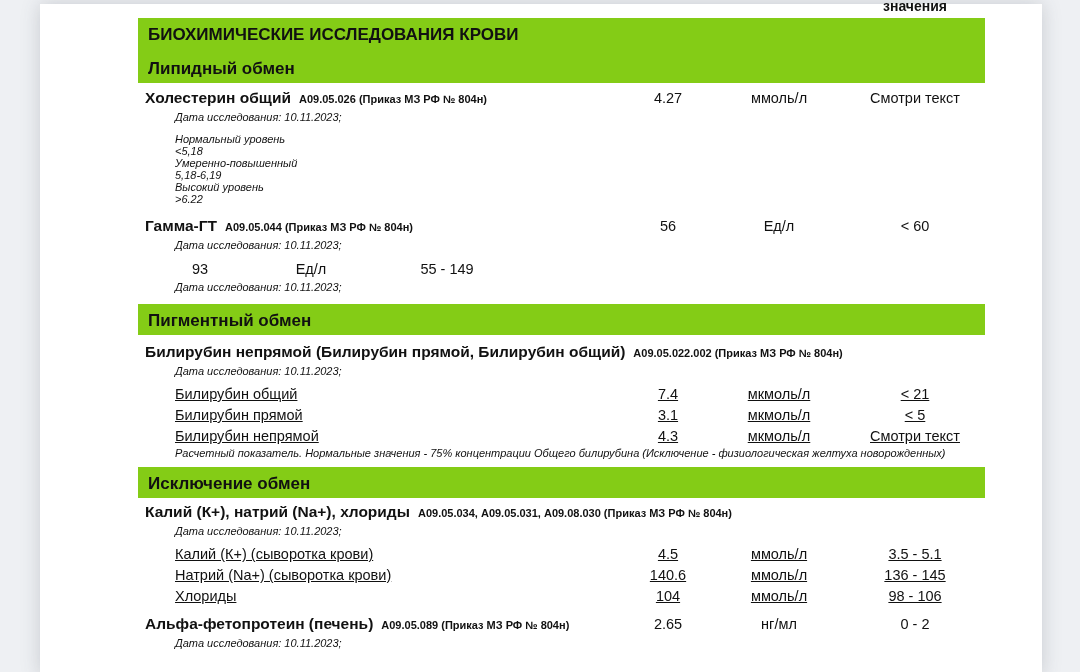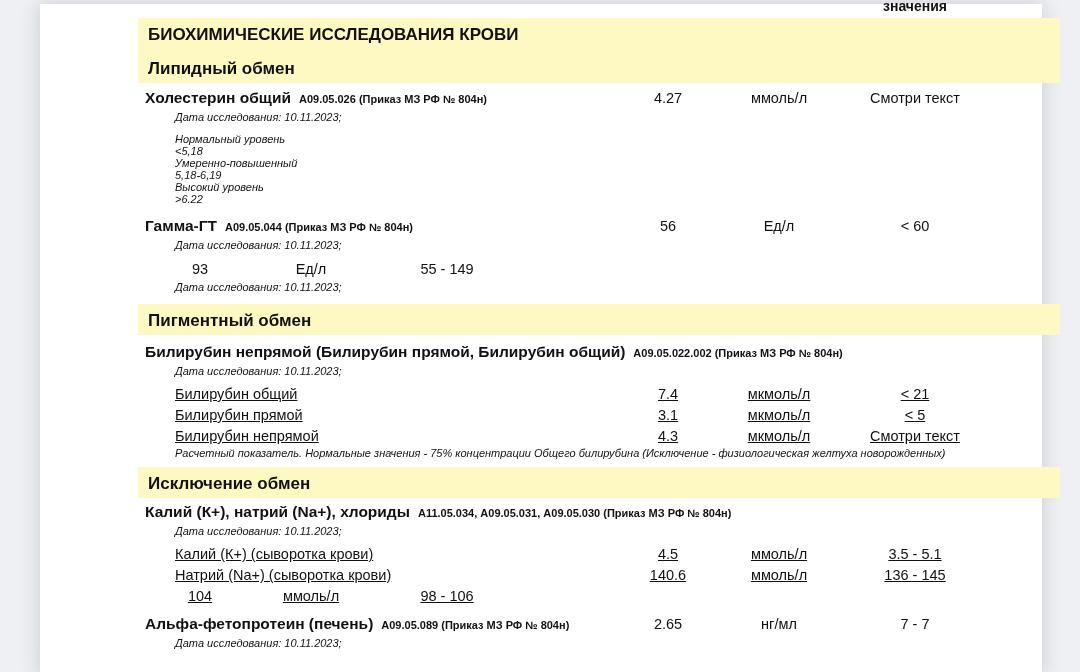--- a/index.html
+++ b/index.html
@@ -13,21 +13,21 @@
     position:absolute;left:40px;top:4px;width:1002px;height:672px;
     background:#ffffff;
     box-shadow:0 0 18px rgba(70,75,85,.22);
   }
   .content{position:absolute;left:105px;top:0;width:850px;}
   .values-header{
     position:absolute;left:690px;top:-7px;width:160px;text-align:center;
     font-weight:bold;font-size:14px;line-height:18px;white-space:nowrap;
   }
   .band{
-    background:#fef9c3;margin-left:-7px;width:922px;box-sizing:border-box;
+    background:#84cc16;margin-left:-7px;width:847px;box-sizing:border-box;
     padding:6px 0 4px 10px;
   }
   .band.first{padding:6px 0 4px 10px;margin-top:14px;}
   .band-title{font-size:17px;font-weight:bold;line-height:21px;}
   .band .doc-title{margin-bottom:13px;}
   .row{display:flex;align-items:baseline;}
   .name{flex:1 1 auto;min-width:0;font-size:15.5px;font-weight:bold;line-height:18px;}
   .code{font-size:11px;font-weight:bold;margin-left:8px;white-space:nowrap;}
   .val,.unit,.ref{font-size:14.5px;text-align:center;flex:0 0 auto;line-height:18px;}
   .val{width:110px}.unit{width:112px}.ref{width:160px}
@@ -128,49 +128,50 @@
       </div>
     </div>
     <div class="footnote">Расчетный показатель. Нормальные значения - 75% концентрации Общего билирубина (Исключение - физиологическая желтуха новорожденных)</div>
 
     <div class="band mt7">
       <div class="band-title">Исключение обмен</div>
     </div>
 
     <div class="row mt5">
       <div class="name">
-        <span>Калий (К+), натрий (Na+), хлориды</span><span class="code">А11.05.034, А09.05.031, А09.05.030 (Приказ МЗ РФ № 804н)</span>
+        <span>Калий (К+), натрий (Na+), хлориды</span><span class="code">А09.05.034, А09.05.031, А09.08.030 (Приказ МЗ РФ № 804н)</span>
       </div>
     </div>
     <div class="date">Дата исследования: 10.11.2023;</div>
     <div class="subrows mt7">
       <div class="row sub">
         <div class="name">Калий (К+) (сыворотка крови)</div>
         <div class="val">4.5</div>
         <div class="unit">ммоль/л</div>
         <div class="ref">3.5 - 5.1</div>
       </div>
       <div class="row sub">
         <div class="name">Натрий (Na+) (сыворотка крови)</div>
         <div class="val">140.6</div>
         <div class="unit">ммоль/л</div>
         <div class="ref">136 - 145</div>
       </div>
       <div class="row sub">
+        <div class="name">Хлориды</div>
         <div class="val">104</div>
         <div class="unit">ммоль/л</div>
         <div class="ref">98 - 106</div>
       </div>
     </div>
 
 
     <div class="row mt4">
       <div class="name">
         <span>Альфа-фетопротеин (печень)</span><span class="code">А09.05.089 (Приказ МЗ РФ № 804н)</span>
       </div>
       <div class="val">2.65</div>
       <div class="unit">нг/мл</div>
-      <div class="ref">7 - 7</div>
+      <div class="ref">0 - 2</div>
     </div>
     <div class="date">Дата исследования: 10.11.2023;</div>
 
   </div>
 </div>
 
 </body></html>

